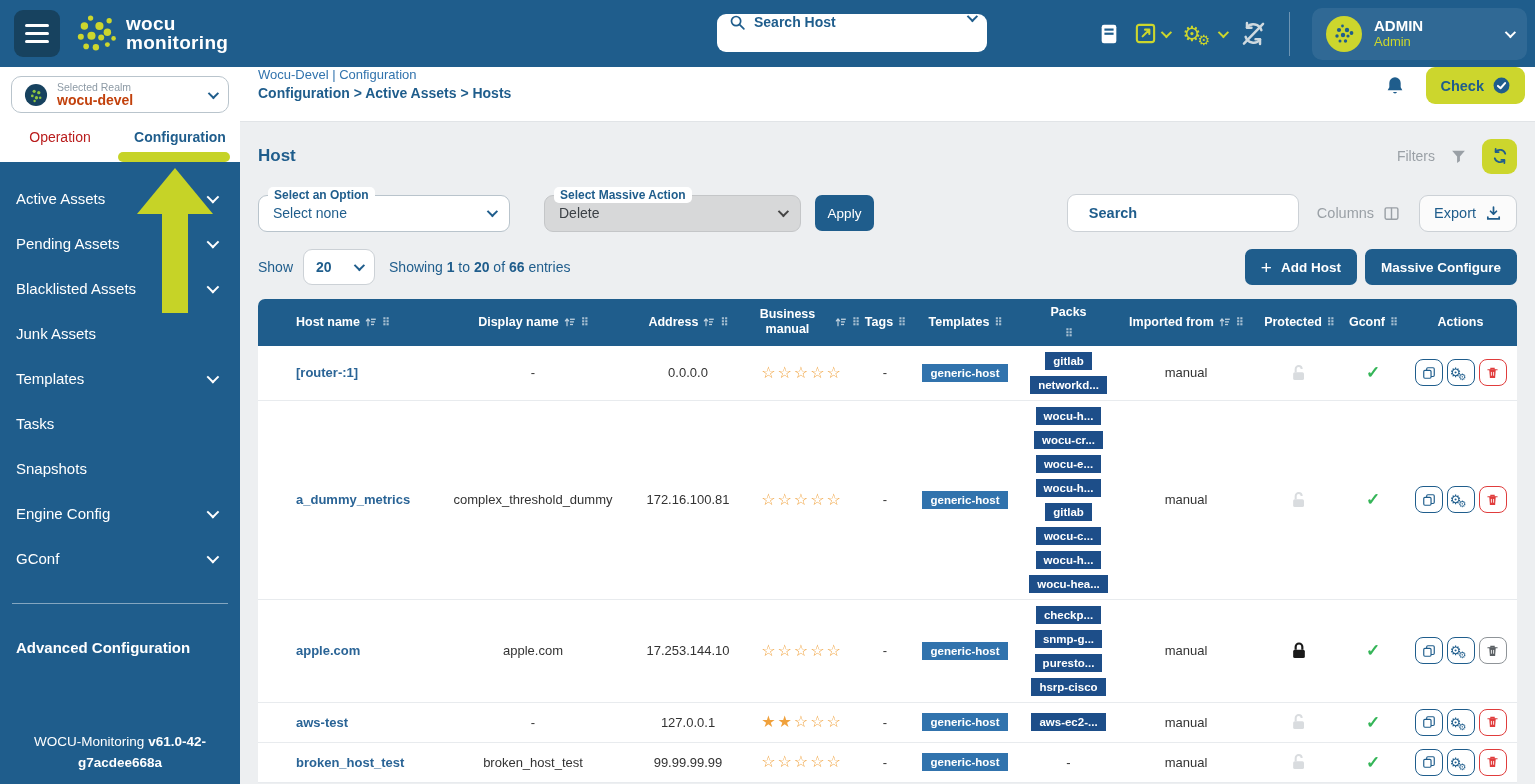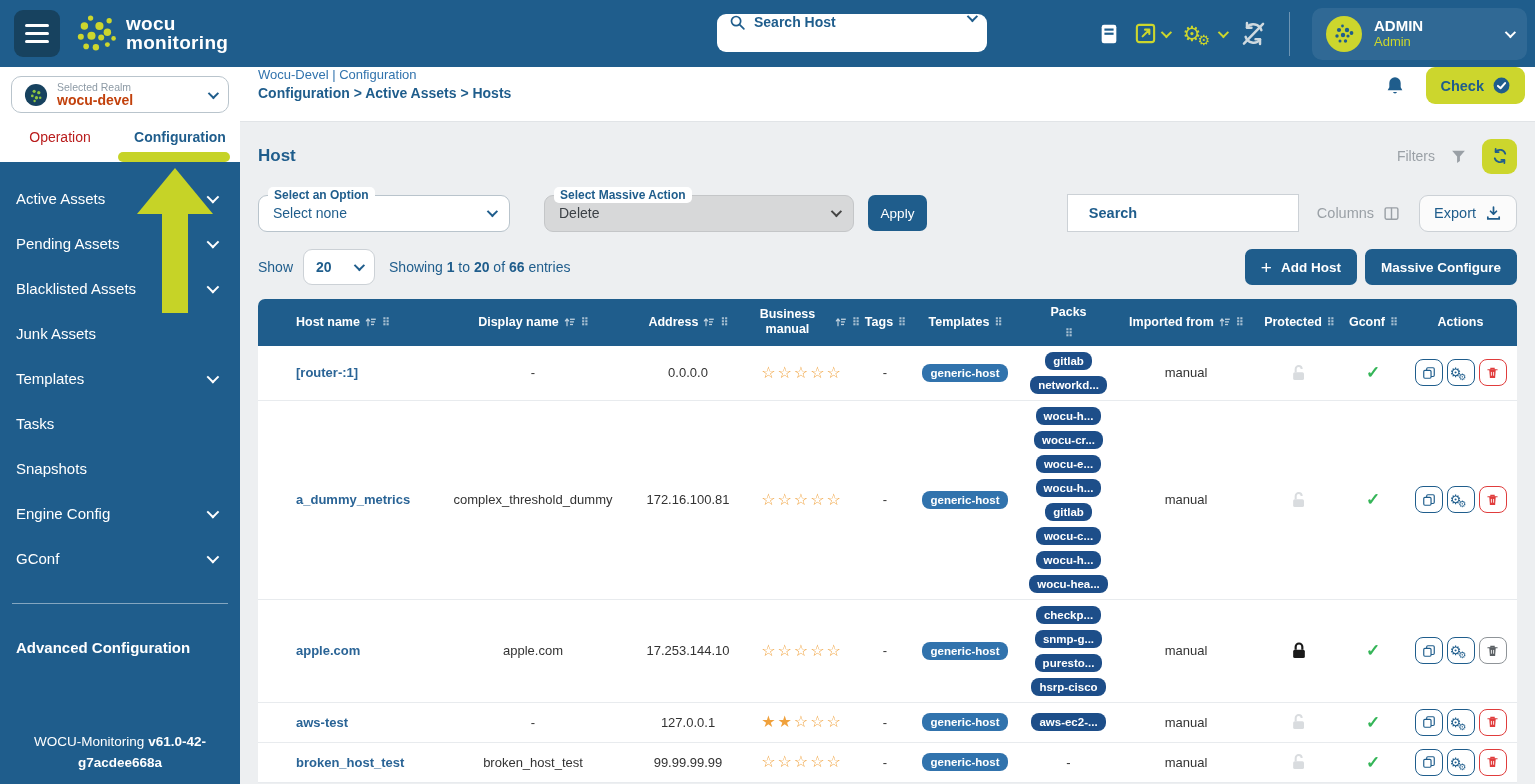--- a/index.html
+++ b/index.html
@@ -63,26 +63,26 @@
   .page-title{font-size:17px;font-weight:700;color:#1f5d8c}
   .tr-right{margin-left:auto;display:flex;align-items:center;gap:14px}
   .filters-label{color:#9aa0a6;font-size:14px}
   .refresh-btn{width:35px;height:35px;border:none;border-radius:9px;background:#ccd62d;display:flex;align-items:center;justify-content:center;cursor:pointer}
 
   .filter-row{display:flex;align-items:center;margin-top:20px}
   .fselect{position:relative;height:37px;border-radius:9px;display:flex;align-items:center;padding:0 14px;cursor:pointer}
   .fselect .flabel{position:absolute;top:-9px;left:9px;background:#fff;border-radius:5px;padding:1px 6px;font-size:12px;font-weight:700;color:#1f5d8c}
   .fs1{width:252px;background:#fff;border:1px solid #b9c4cc}
   .fs1 .fvalue{font-size:14px;color:#1f5d8c}
-  .fs2{width:310px;background:#d7d8d9;border:1px solid #c4c6c8;margin-left:34px}
+  .fs2{width:257px;background:#d7d8d9;border:1px solid #c4c6c8;margin-left:34px}
   .fs2 .fvalue{font-size:14px;color:#3c4146}
   .fselect .chev{margin-left:auto}
   .apply-btn{margin-left:14px;height:36px;width:59px;background:#1f5d8c;color:#fff;border:none;border-radius:7px;font-size:13.5px;cursor:pointer;font-family:"Liberation Sans",sans-serif}
   .fr-right{margin-left:auto;display:flex;align-items:center;gap:18px}
-  .tbl-search{width:232px;height:38px;background:#fff;border:1px solid #ccd1d6;border-radius:0;display:flex;align-items:center;padding:0 12px;gap:9px}
+  .tbl-search{width:232px;height:38px;background:#fff;border:1px solid #ccd1d6;border-radius:9px;display:flex;align-items:center;padding:0 12px;gap:9px}
   .tbl-search input{border:none;outline:none;flex:1;font-size:14.5px;font-weight:700;color:#1f5d8c;background:transparent;font-family:"Liberation Sans",sans-serif}
   .tbl-search input::placeholder{color:#1f5d8c;opacity:1}
   .columns-ctl{display:flex;align-items:center;gap:8px;color:#9aa0a6;font-size:14.5px;cursor:pointer}
   .export-btn{height:37px;padding:0 14px;background:#fbfbfb;border:1px solid #ccd1d6;border-radius:9px;display:flex;align-items:center;gap:9px;color:#1f5d8c;font-size:14.5px;cursor:pointer;font-family:"Liberation Sans",sans-serif}
 
   .show-row{display:flex;align-items:center;margin-top:17px}
   .show-label{color:#1f5d8c;font-size:14px}
   .show-select{margin-left:10px;width:72px;height:36px;background:#fff;border:1px solid #ccd1d6;border-radius:9px;display:flex;align-items:center;padding:0 12px;cursor:pointer}
   .show-select span{color:#1f5d8c;font-size:14px;font-weight:700}
   .show-select .chev{margin-left:auto}
@@ -101,21 +101,21 @@
   .grip{color:rgba(255,255,255,.6);font-size:11px;letter-spacing:-1px;flex:0 0 auto;cursor:col-resize}
   .trow{display:flex;align-items:center;border-bottom:1px solid #e8ebee;background:#fff;min-height:40px}
   .td{display:flex;align-items:center;justify-content:center;font-size:13px;color:#333;padding:6px 2px;text-align:center}
   .c0{width:175px;justify-content:flex-start;padding-left:38px;text-align:left}
   .c1{width:200px}.c2{width:110px}.c3{width:118px}.c4{width:48px}.c5{width:112px}
   .c6{width:95px;flex-direction:column;gap:6px}
   .c7{width:140px}.c8{width:86px}.c9{width:62px}.c10{flex:1}
   .th.c0{padding-left:38px}
   .host-link{color:#2a6496;font-weight:700;font-size:13px;text-decoration:none;cursor:pointer}
   .st{color:#f0a13c;font-size:16px;letter-spacing:2px;line-height:1}
-  .badge{display:inline-block;color:#fff;font-size:11.5px;font-weight:700;padding:3px 8px;border-radius:8px;white-space:nowrap}
+  .badge{display:inline-block;color:#fff;font-size:11.5px;font-weight:700;padding:3px 8px;border-radius:0;white-space:nowrap}
   .badge.tpl{background:#3173ad}
   .badge.pack{background:#1d4e89}
   .gcheck{color:#35b558;font-size:17px;font-weight:700}
   .act{display:flex;gap:4px}
   .abtn{width:28px;height:27px;border-radius:8px;background:#fff;display:flex;align-items:center;justify-content:center;cursor:pointer}
   .abtn.b{border:1.6px solid #1f5d8c;color:#1f5d8c}
   .abtn.r{border:1.6px solid #e03c3c;color:#e03c3c}
   .abtn.d{border:1.6px solid #8f9498;color:#5a5f63}
   .gear2{font-size:13px;line-height:1;position:relative;left:-1px}
   .gear2 small{font-size:9px;position:relative;top:3px;left:-3px}

